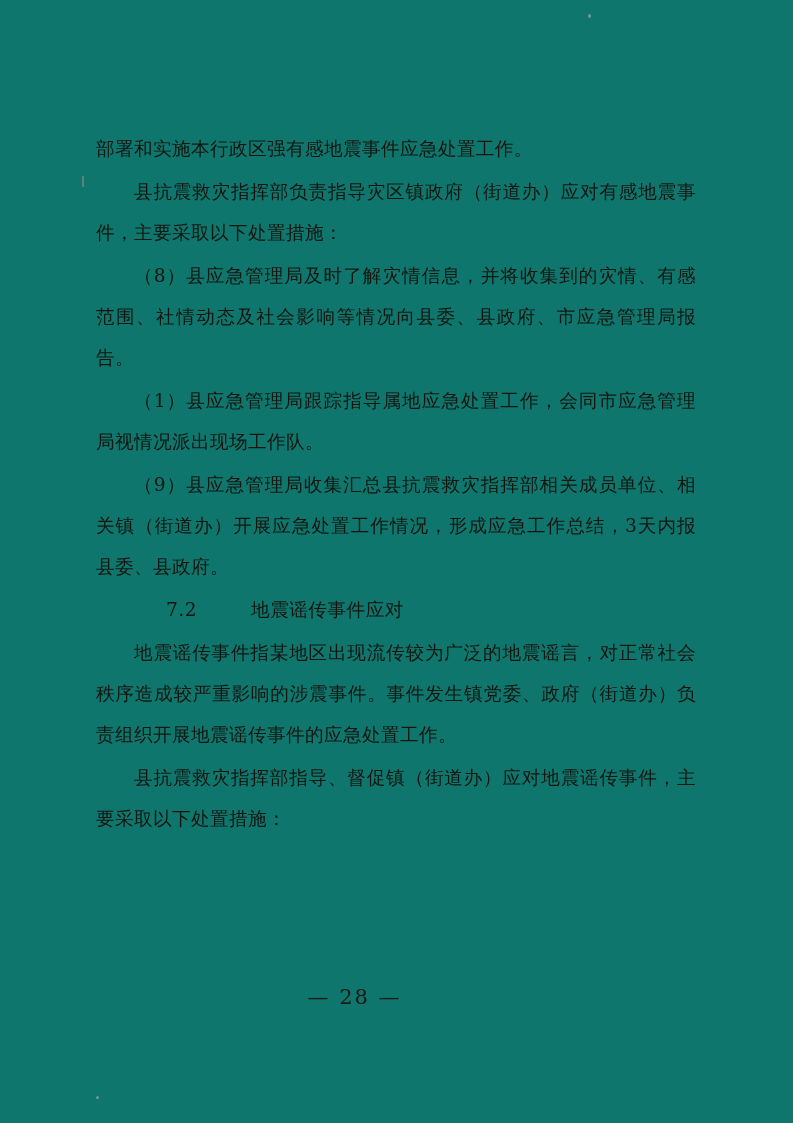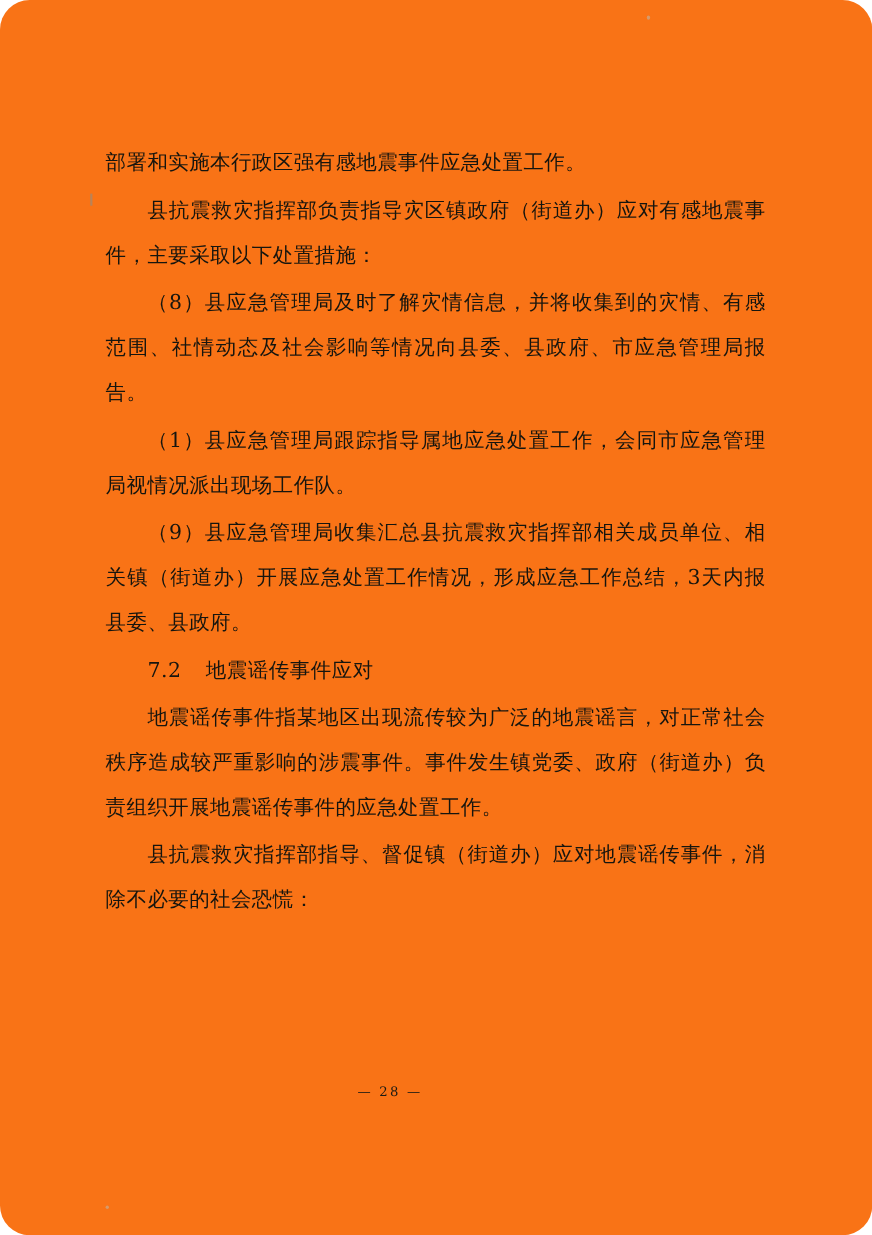--- a/index.html
+++ b/index.html
@@ -13,22 +13,21 @@
     position: relative;
     font-family: "DejaVu Serif", "Liberation Serif", serif;
     color: #1a1a1a;
     overflow: hidden;
   }
   .page {
     position: absolute;
     top: 0; left: 0;
     width: 793px;
     height: 1123px;
-    background: #f97316;
-    border-radius: 27px;
+    background: #0f766e;
   }
   
   .speckle {
     position: absolute;
     background: #b9b9b3;
     border-radius: 50%;
     opacity: .55;
   }
   .content {
     position: absolute;
@@ -47,32 +46,33 @@
     font-family: "DejaVu Serif", "Liberation Serif", serif;
   }
   p.indent {
     text-indent: 38px;
   }
   p.heading {
     text-indent: 38px;
   }
   .heading-label {
     letter-spacing: 0.5px;
+    margin-left: 32px;
   }
   .heading-gap {
     display: inline-block;
     width: 22px;
   }
   .pagenum {
     position: absolute;
     left: 0;
     top: 985px;
     width: 709px;
     text-align: center;
-    font-size: 12px;
+    font-size: 21px;
     letter-spacing: 2px;
     color: #1a1a14;
     font-family: "DejaVu Serif", "Liberation Serif", serif;
   }
   .pagenum span { display: inline-block; }
   .margin-mark {
     position: absolute;
     background: #8d8d86;
     opacity: .6;
   }
@@ -97,19 +97,19 @@
 
     <p class="para indent">（1）县应急管理局跟踪指导属地应急处置工作，会同市应急管理局视情况派出现场工作队。</p>
 
 
     <p class="para indent">（9）县应急管理局收集汇总县抗震救灾指挥部相关成员单位、相关镇（街道办）开展应急处置工作情况，形成应急工作总结，3天内报县委、县政府。</p>
 
     <p class="para heading"><span class="heading-label">7.2</span><span class="heading-gap"></span><span class="heading-label">地震谣传事件应对</span></p>
 
     <p class="para indent">地震谣传事件指某地区出现流传较为广泛的地震谣言，对正常社会秩序造成较严重影响的涉震事件。事件发生镇党委、政府（街道办）负责组织开展地震谣传事件的应急处置工作。</p>
 
-    <p class="para indent">县抗震救灾指挥部指导、督促镇（街道办）应对地震谣传事件，消除不必要的社会恐慌：</p>
+    <p class="para indent">县抗震救灾指挥部指导、督促镇（街道办）应对地震谣传事件，主要采取以下处置措施：</p>
 
   </div>
 
   <div class="pagenum"><span>— 28 —</span></div>
 
 </div>
 
 </body></html>

